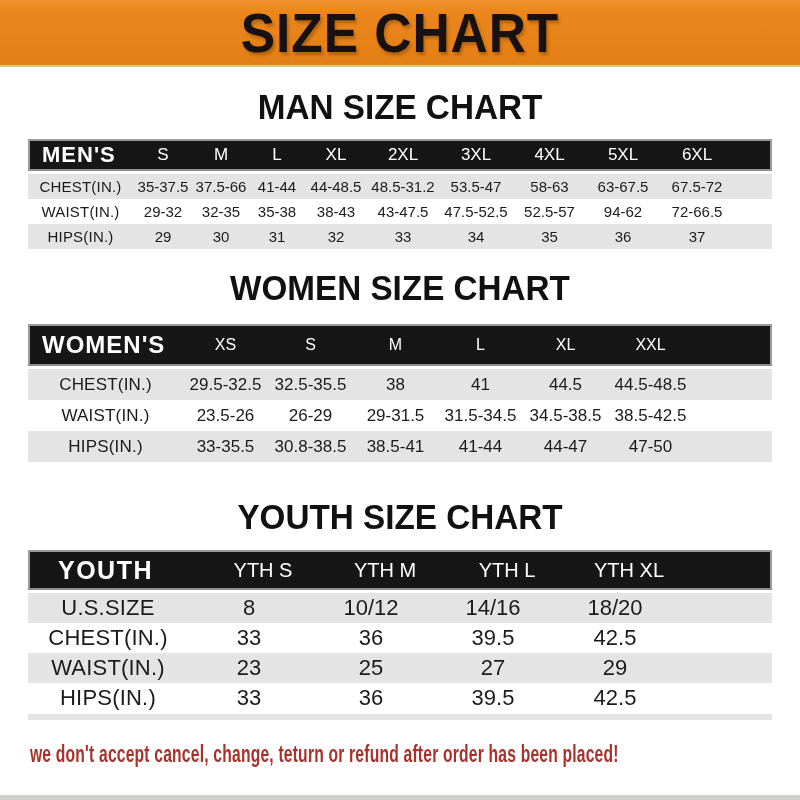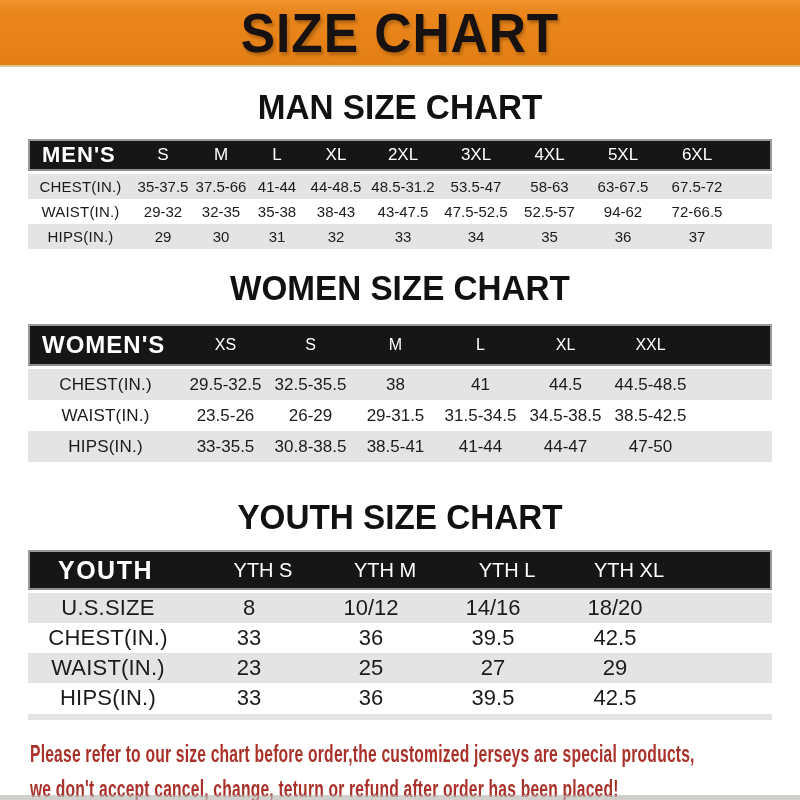--- a/index.html
+++ b/index.html
@@ -282,17 +282,16 @@
       <td>39.5</td>
       <td>42.5</td>
       <td></td>
     </tr>
   </tbody>
     </table>
   <div class="table-footer-strip"></div>
 </section>
 
 <footer class="disclaimer">
-  <p><span class="squeeze">Please refer to our size chart before order,the customized jerseys are special products,</span></p>
   <p><span class="squeeze">we don't accept cancel, change, teturn or refund after order has been placed!</span></p>
 </footer>
 
 <div class="bottom-strip"></div>
 
 </body></html>

